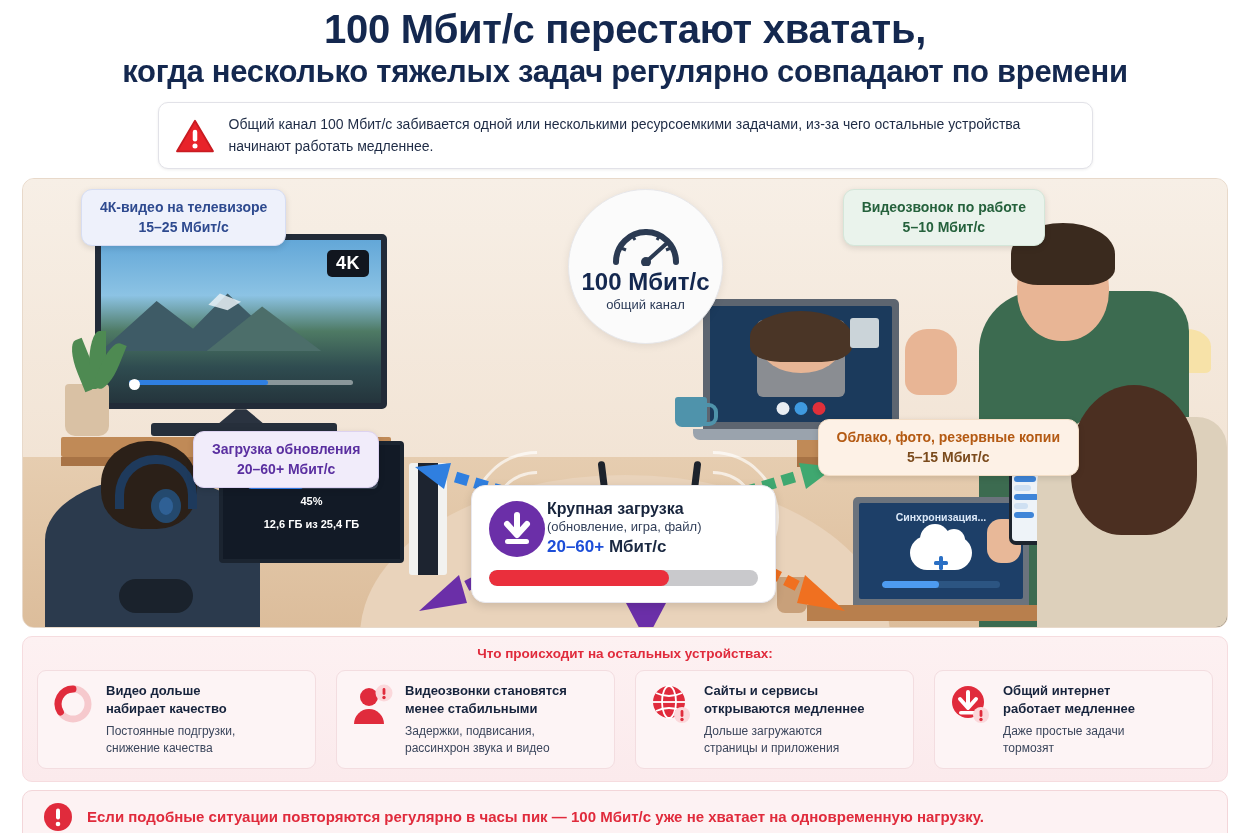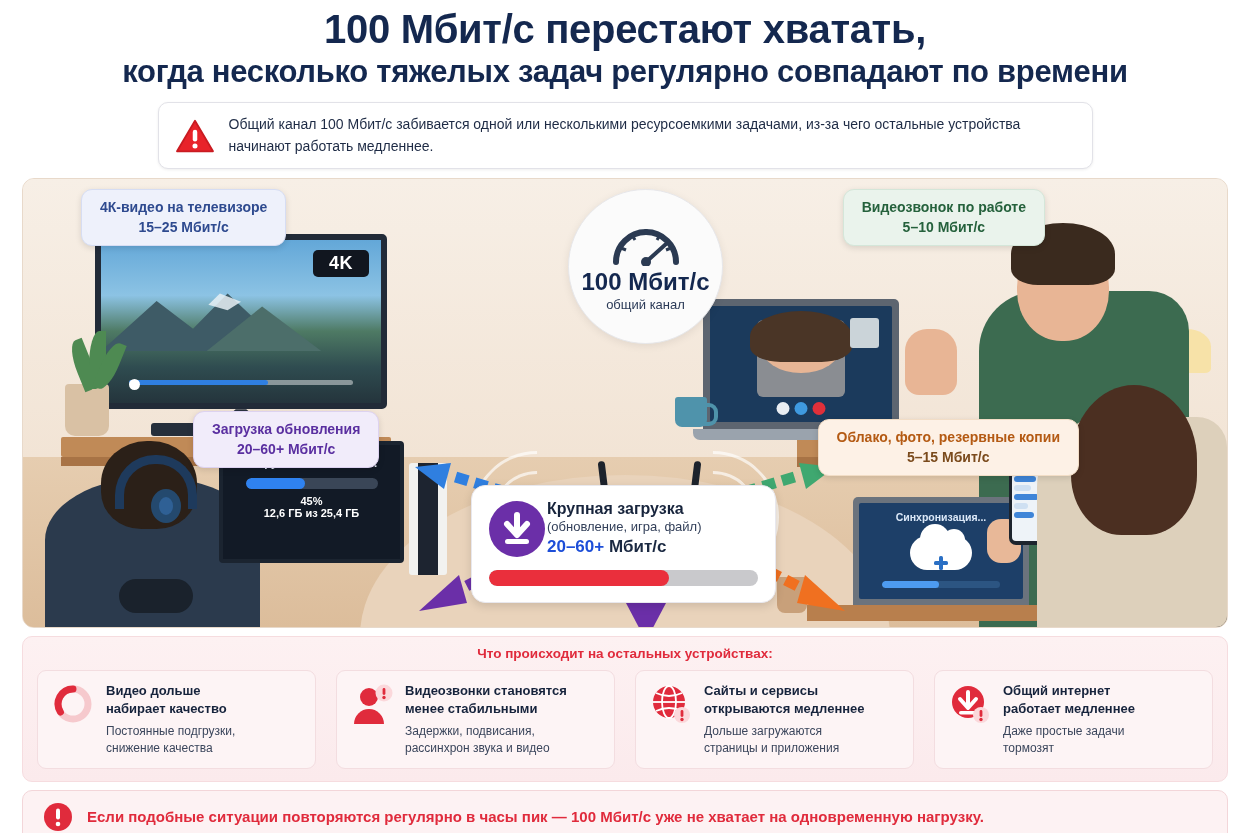--- a/index.html
+++ b/index.html
@@ -68,21 +68,21 @@
   }
   .mtn { position:absolute; bottom:32%; left:0; width:100%; height:40%; }
   .tv-scrub {
     position:absolute; left:10%; bottom:11%; width:80%; height:5px;
     background: rgba(255,255,255,.45); border-radius:3px;
   }
   .tv-scrub i { position:absolute; left:0; top:0; height:100%; width:62%; background:#2f7fe0; border-radius:3px; display:block;}
   .tv-knob { position:absolute; left:10%; bottom:8.2%; width:11px; height:11px; border-radius:50%; background:#fff;}
   .tv-4k {
     position:absolute; right:12px; top:10px; background:#11161f; color:#fff;
-    font-size:18px; font-weight:bold; padding:3px 16px; border-radius:5px; letter-spacing:.5px;
+    font-size:18px; font-weight:bold; padding:3px 9px; border-radius:5px; letter-spacing:.5px;
   }
   .tv-stand { position:absolute; left:196px; top:230px; width:44px; height:14px; background:#2a3340; clip-path: polygon(38% 0,62% 0,100% 100%,0 100%);}
   .soundbar { position:absolute; left:128px; top:244px; width:186px; height:13px; background:#262f3b; border-radius:3px;}
   .console-table { position:absolute; left:38px; top:258px; width:330px; height:20px; background:#c08a57; border-radius:2px;}
   .console-table:after{content:"";position:absolute;left:0;top:20px;width:100%;height:9px;background:#a87345;}
 
   .plant-pot { position:absolute; left:42px; top:205px; width:44px; height:52px; background:#d9c1a4; border-radius:4px 4px 10px 10px;}
   .leaf { position:absolute; background:#4e8a52; border-radius:60% 0 60% 0;}
 
   
@@ -99,21 +99,21 @@
   
   .g-monitor {
     position:absolute; left:196px; top:262px; width:185px; height:122px;
     background:#121a26; border:4px solid #1b2430; border-radius:4px; overflow:hidden;
     padding-top:12px; text-align:center;
   }
   .g-title { color:#e8eef7; font-size:11.5px; font-weight:bold; }
   .g-bar { margin:9px auto 0; width:132px; height:11px; background:#3a4657; border-radius:6px; overflow:hidden;}
   .g-bar i { display:block; height:100%; width:45%; background:#2f82f0; border-radius:6px;}
   .g-pct { color:#fff; font-size:11px; font-weight:bold; margin-top:6px;}
-  .g-size { color:#fff; font-size:11px; font-weight:bold; margin-top:0;}
+  .g-size { color:#fff; font-size:11px; font-weight:bold; margin-top:11px;}
 
   
   .ps5 { position:absolute; left:386px; top:284px; width:38px; height:112px; background:#f2f2f0; border-radius:3px;}
   .ps5 i { position:absolute; left:9px; top:0; width:20px; height:100%; background:#1d2430; display:block;}
 
   
   .router { position:absolute; left:560px; top:332px; width:128px; height:44px; background:#1d232c; border-radius:6px;}
   .router:before{content:"";position:absolute;left:0;bottom:-6px;width:100%;height:7px;background:#141920;border-radius:0 0 5px 5px;}
   .ant { position:absolute; width:7px; height:56px; background:#1d232c; border-radius:4px;}
   .ant.l { left:578px; top:282px; transform:rotate(-7deg);}
@@ -176,21 +176,21 @@
   .chip {
     position:absolute; border-radius:11px; padding:8px 18px; text-align:center;
     box-shadow: 0 2px 6px rgba(0,0,0,.12); line-height:1.35; z-index:6;
   }
   .chip .l1 { font-size:14px; font-weight:bold; }
   .chip .l2 { font-size:14px; font-weight:bold; margin-top:1px; }
   .chip.blue  { background:#eef1fb; border:1px solid #d6ddf3; left:58px; top:10px; }
   .chip.blue .l1,.chip.blue .l2 { color:#2e4a8f; }
   .chip.green { background:#eaf3ec; border:1px solid #d4e6d9; right:182px; top:10px; }
   .chip.green .l1,.chip.green .l2 { color:#25613c; }
-  .chip.purple{ background:#f1ecfa; border:1px solid #ddd2f0; left:170px; top:232px; }
+  .chip.purple{ background:#f1ecfa; border:1px solid #ddd2f0; left:170px; top:252px; }
   .chip.purple .l1,.chip.purple .l2 { color:#5a2fa0; }
   .chip.orange{ background:#fdf1e6; border:1px solid #f2ddc6; right:148px; top:240px; }
   .chip.orange .l1 { color:#b45a13; }
   .chip.orange .l2 { color:#7a4a1c; }
 
   
   .dl-card {
     position:absolute; left:448px; top:306px; width:305px;
     background:#fff; border:1px solid #e8e8ee; border-radius:14px;
     box-shadow: 0 3px 10px rgba(0,0,0,.13); padding:14px 17px 16px; z-index:7;

